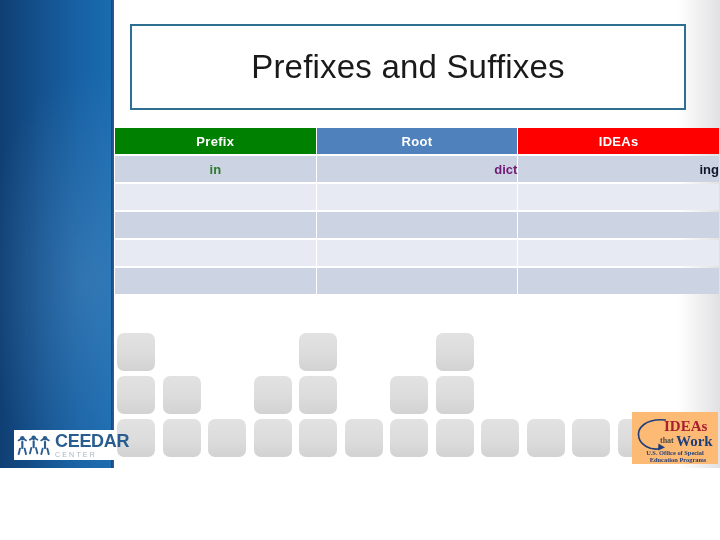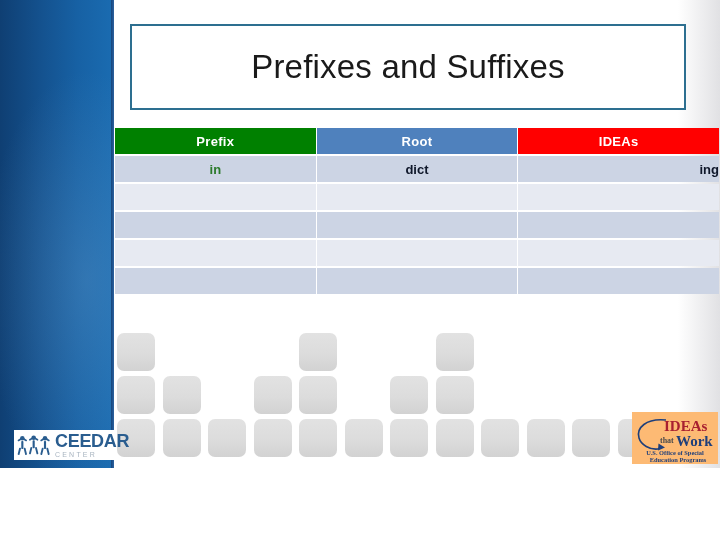--- a/index.html
+++ b/index.html
@@ -87,21 +87,21 @@
   }
   th.h-prefix { background: #008000; }
   th.h-root   { background: #4f81bd; }
   th.h-suffix { background: #ff0000; }
 
   .tbl td { font-size: 13px; }
   tr.row-dark  td { background: #ccd4e4; }
   tr.row-light td { background: #e7eaf2; }
 
   td.c-prefix { color: #2b7a2b; }
-  td.c-root   { color: #0f172a; }
+  td.c-root   { color: #701a75; text-align: right; }
   td.c-suffix { color: #0f172a; text-align: right; }
 
   
   .squares {
     position: absolute;
     left: 117px;
     bottom: 2px;
     width: 603px;
     height: 135px;
   }

